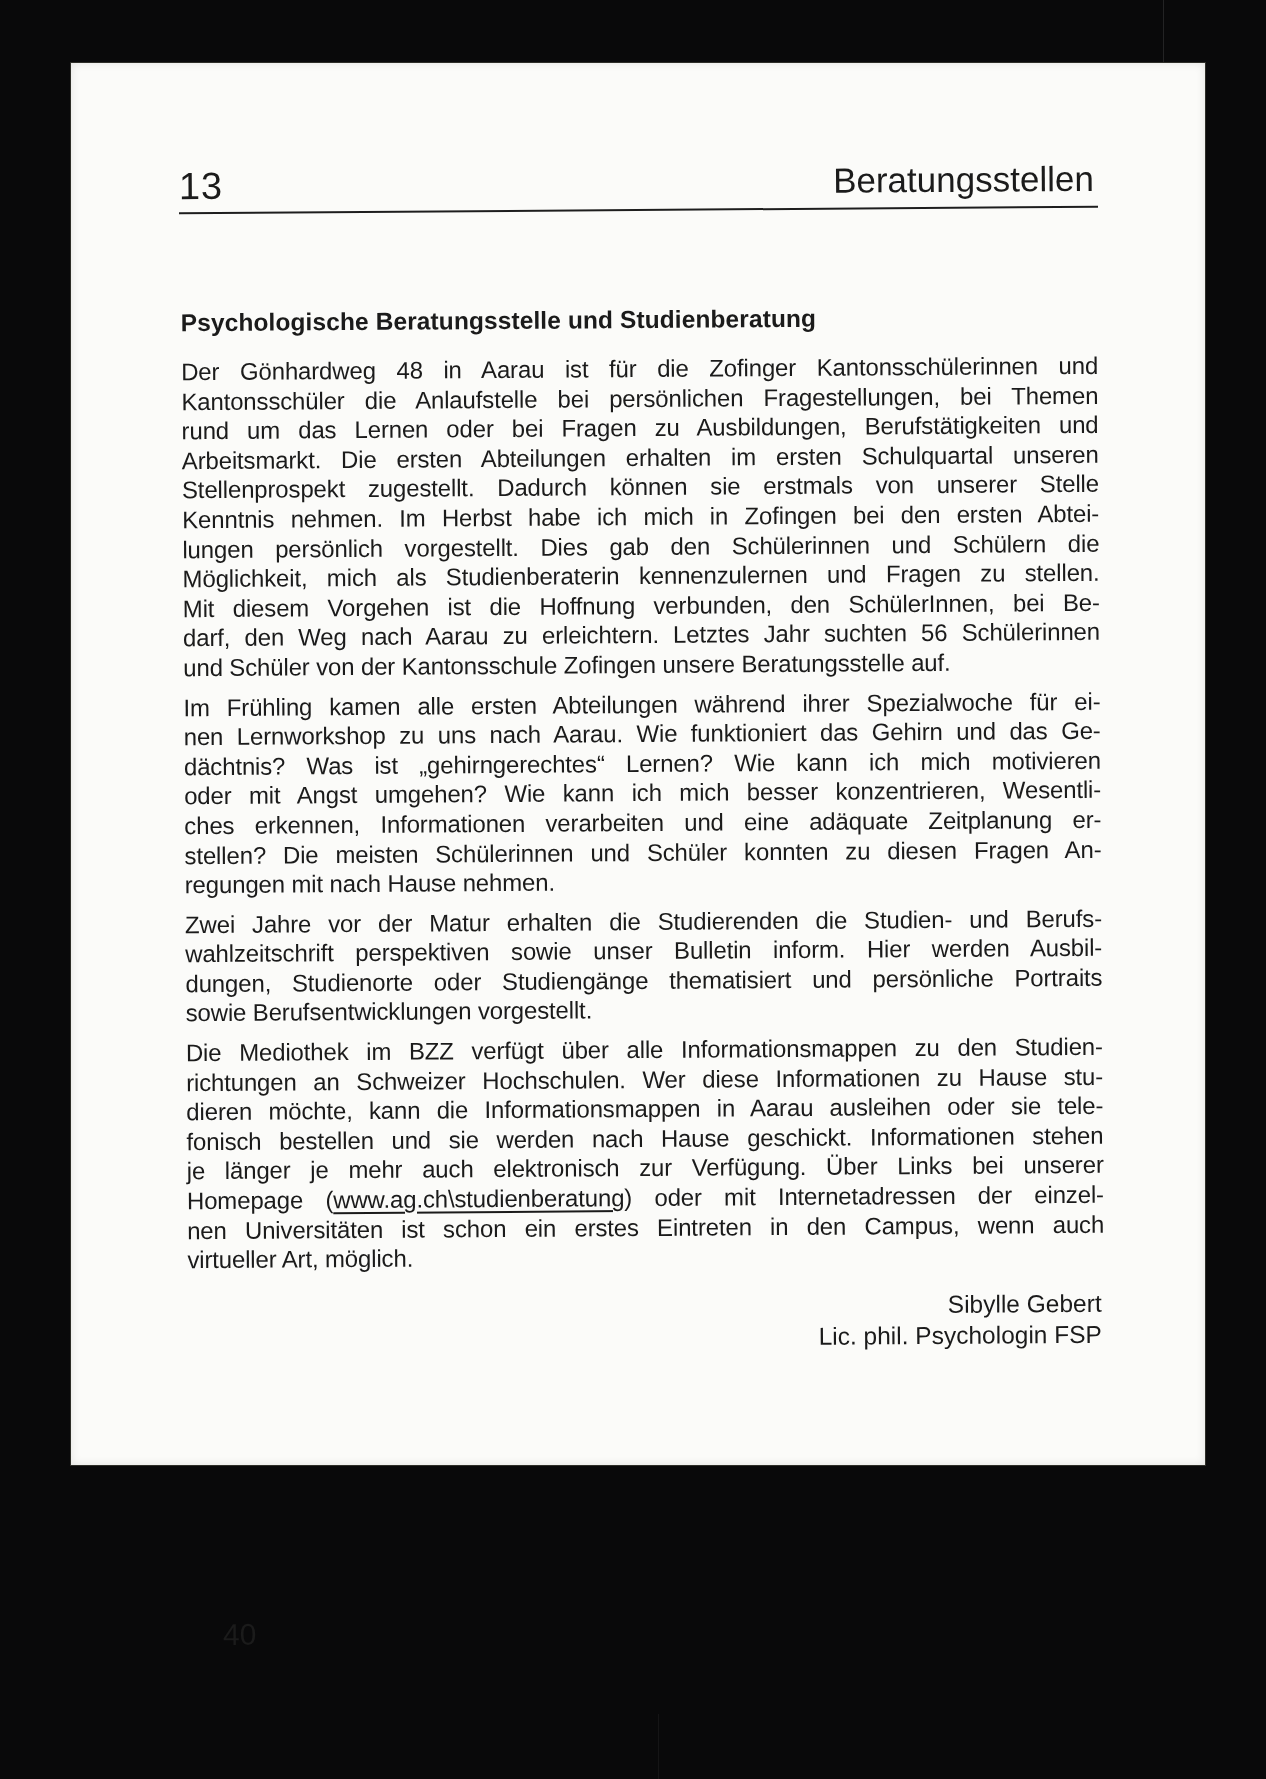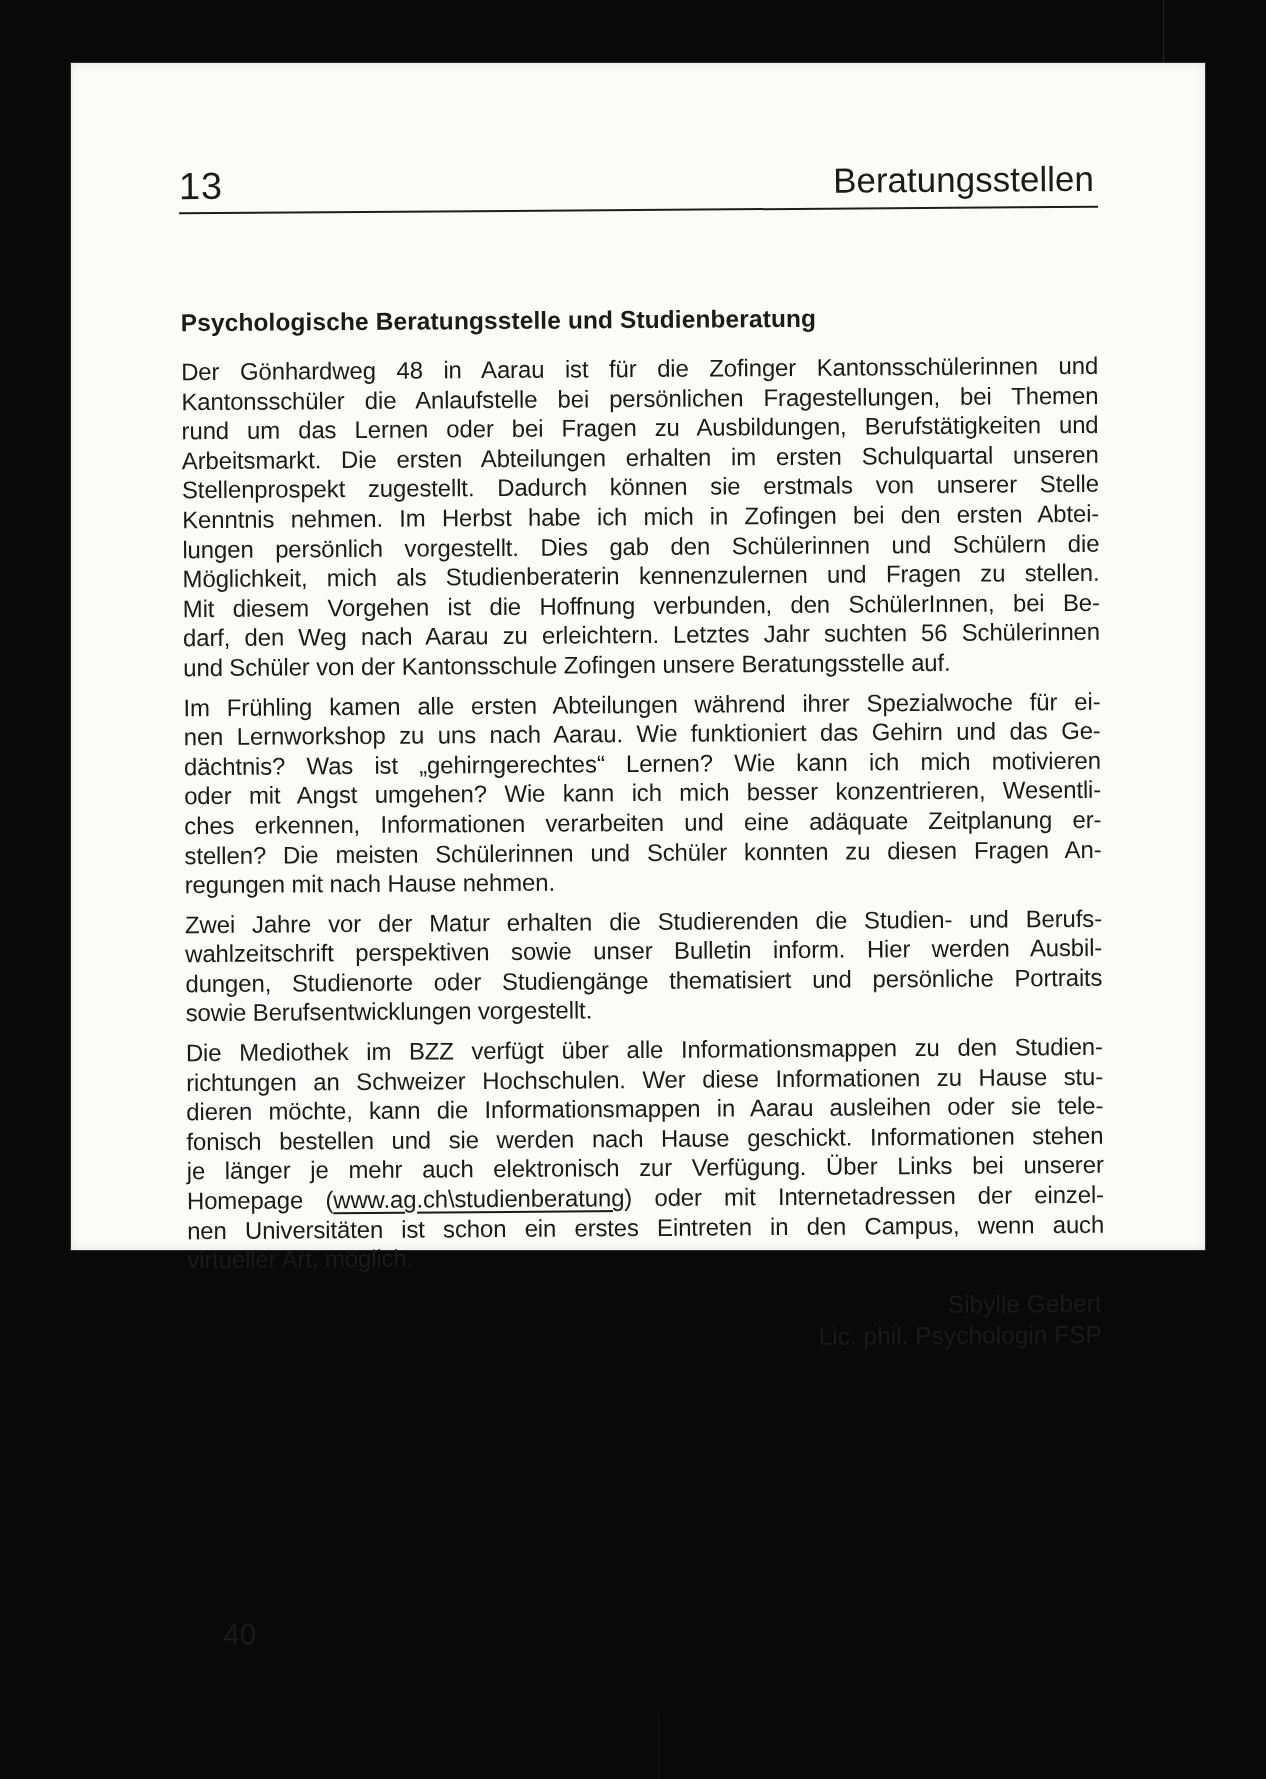--- a/index.html
+++ b/index.html
@@ -24,21 +24,21 @@
   }
   .artifact-line-bottom {
     position: absolute;
     left: 658px; top: 1714px;
     width: 1px; height: 65px;
     background: #151516;
   }
   .page {
     position: absolute;
     left: 70px; top: 62px;
-    width: 1136px; height: 1189px;
+    width: 1136px; height: 1404px;
     background: #fbfbf9;
     border: 1px solid #2e2e28;
     box-sizing: border-box;
     box-shadow: inset 0 0 10px rgba(0,0,0,0.10);
   }
   .content {
     position: absolute;
     inset: 0;
     transform: rotate(-0.4deg);
     transform-origin: 568px 720px;

